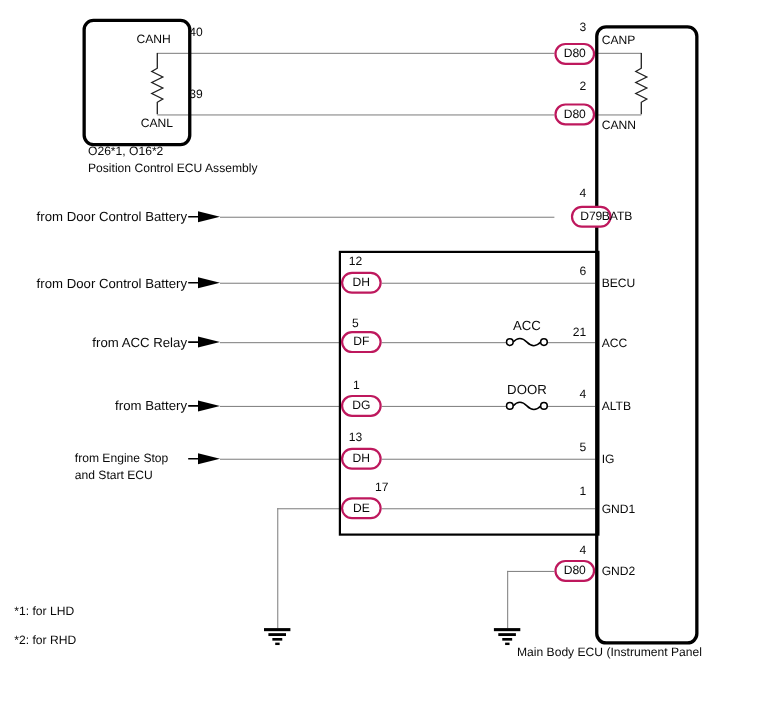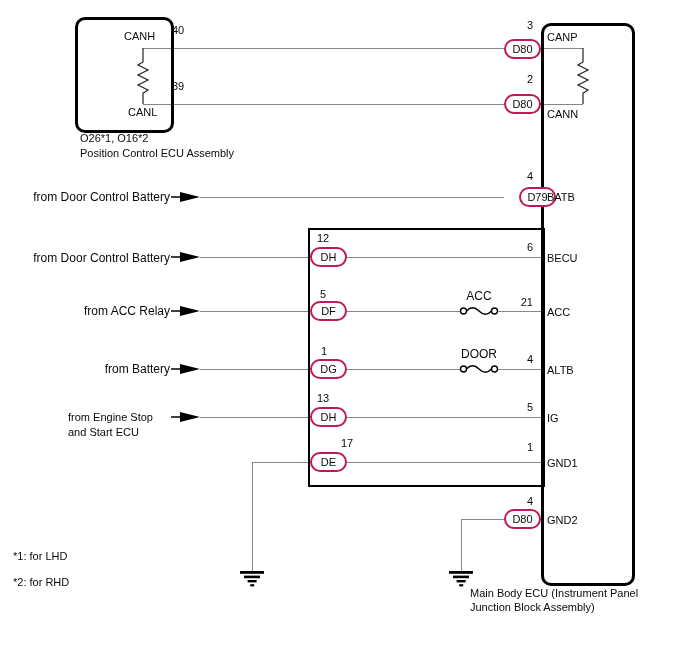--- a/index.html
+++ b/index.html
@@ -164,17 +164,16 @@
   <span class="swlbl" style="left:455px; top:348px; width:48px;">DOOR</span>
 
   <span class="src" style="left:10px; top:190px;">from Door Control Battery</span>
   <span class="src" style="left:10px; top:251px;">from Door Control Battery</span>
   <span class="src" style="left:10px; top:304px;">from ACC Relay</span>
   <span class="src" style="left:10px; top:362px;">from Battery</span>
   <span class="t" style="left:68px; top:410px;">from Engine Stop</span>
   <span class="t" style="left:68px; top:425px;">and Start ECU</span>
 
   <span class="t" style="left:470px; top:586px;">Main Body ECU (Instrument Panel</span>
-  <span class="t" style="left:470px; top:600px;">Junction Block Assembly)</span>
   <span class="t" style="left:13px; top:549px;">*1: for LHD</span>
   <span class="t" style="left:13px; top:575px;">*2: for RHD</span>
 
 </div>
 
 </body></html>

